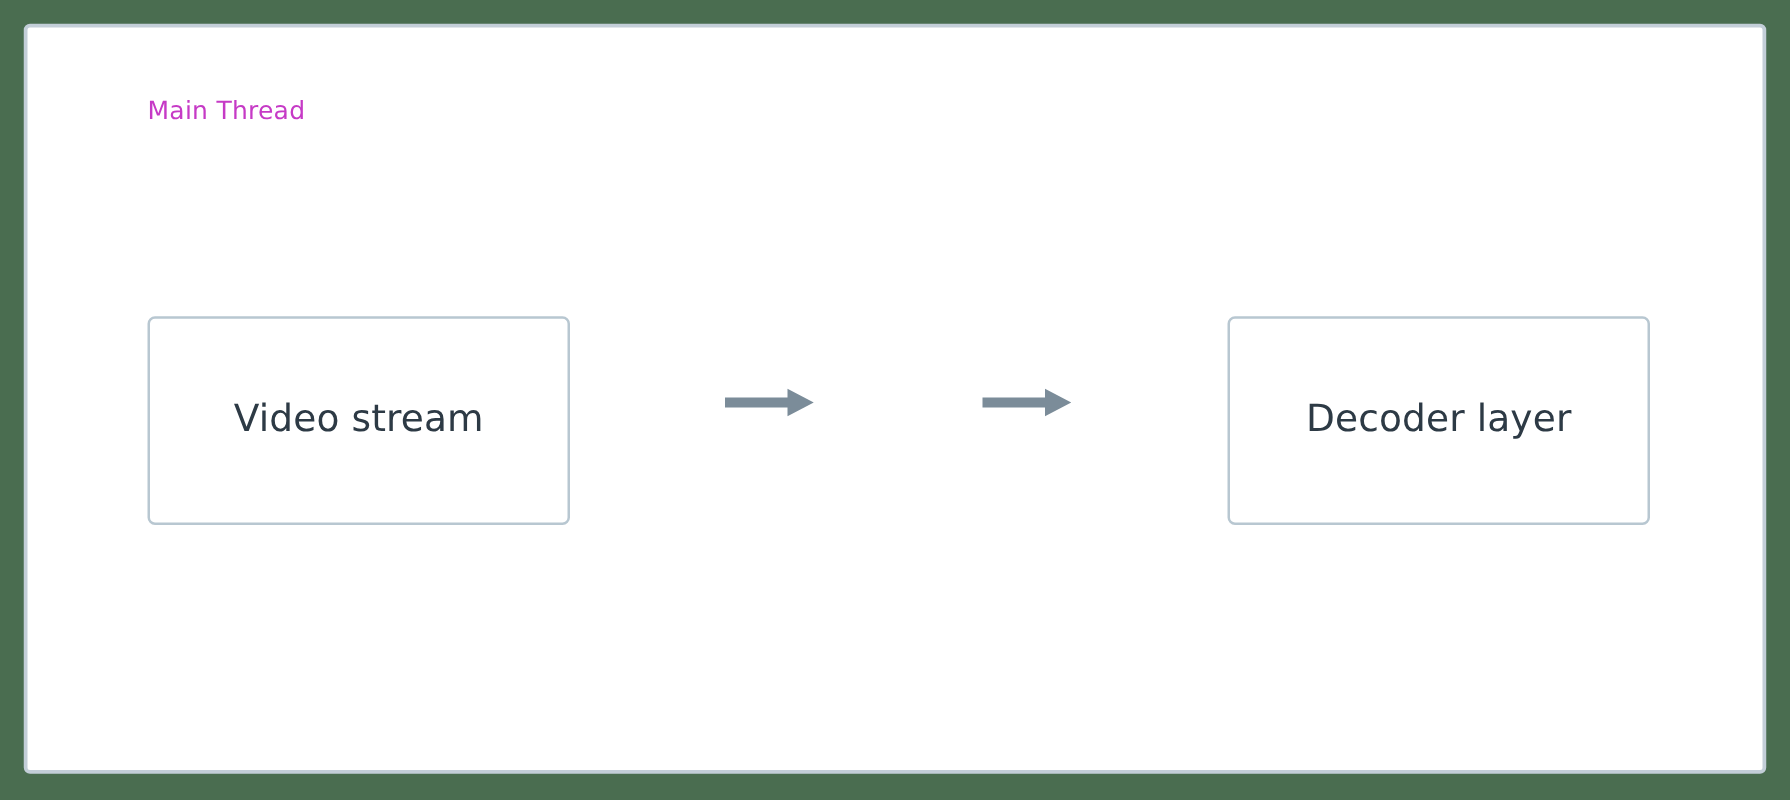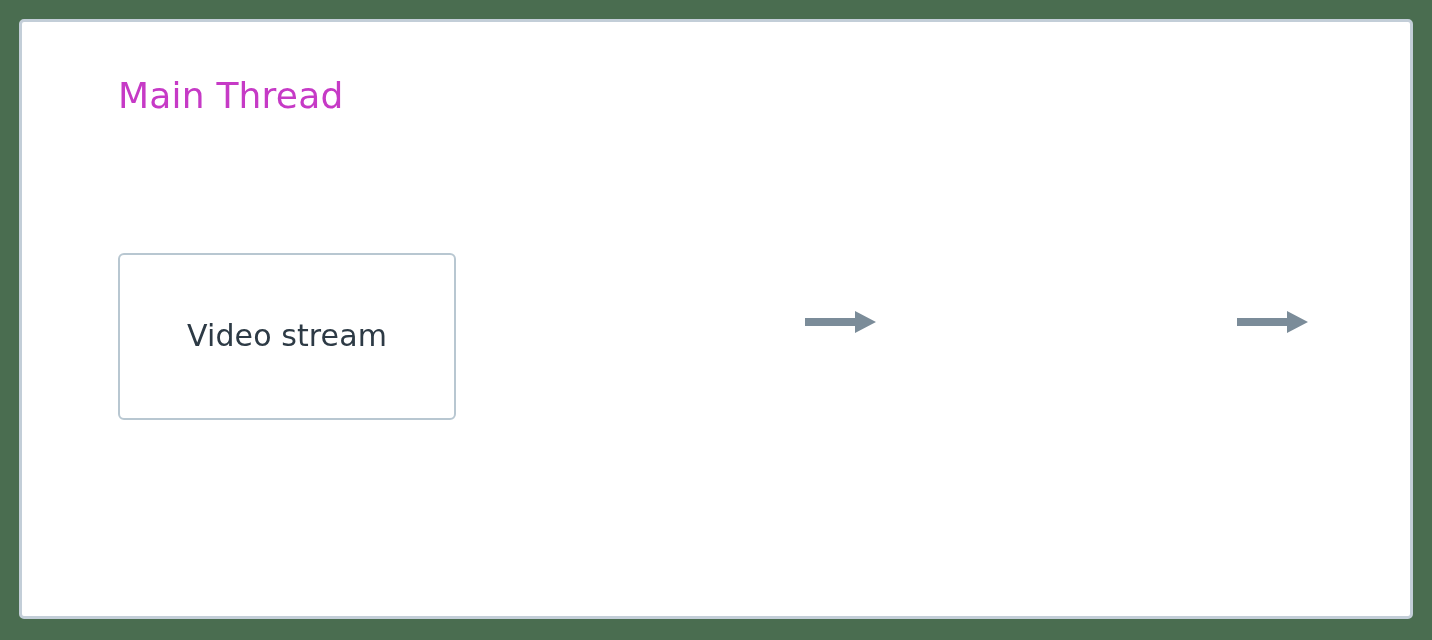--- a/index.html
+++ b/index.html
@@ -31,21 +31,21 @@
     border: 3px solid #c3ced8;
     border-radius: 5px;
     box-sizing: border-box;
   }
 
   
   #thread-title {
     position: absolute;
     left: 96px;
     top: 56px;
-    font-size: 36px;
+    font-size: 20px;
     font-weight: 500;
     letter-spacing: 0.2px;
     color: #c63ac6;
     white-space: nowrap;
     line-height: 1;
   }
 
   
   #flow-row {
     position: absolute;
@@ -117,16 +117,19 @@
         </svg>
       </div>
 
 
       <div class="edge">
         <svg width="72" height="24" viewBox="0 0 72 24">
           <path d="M0 8 H50 V1 L71 12 L50 23 V16 H0 Z" fill="#7b8c99"></path>
         </svg>
       </div>
 
+      <div class="node-box">
+        <span class="node-label">Decoder layer</span>
+      </div>
 
     </div>
   </div>
 </div>
 
 </body></html>

